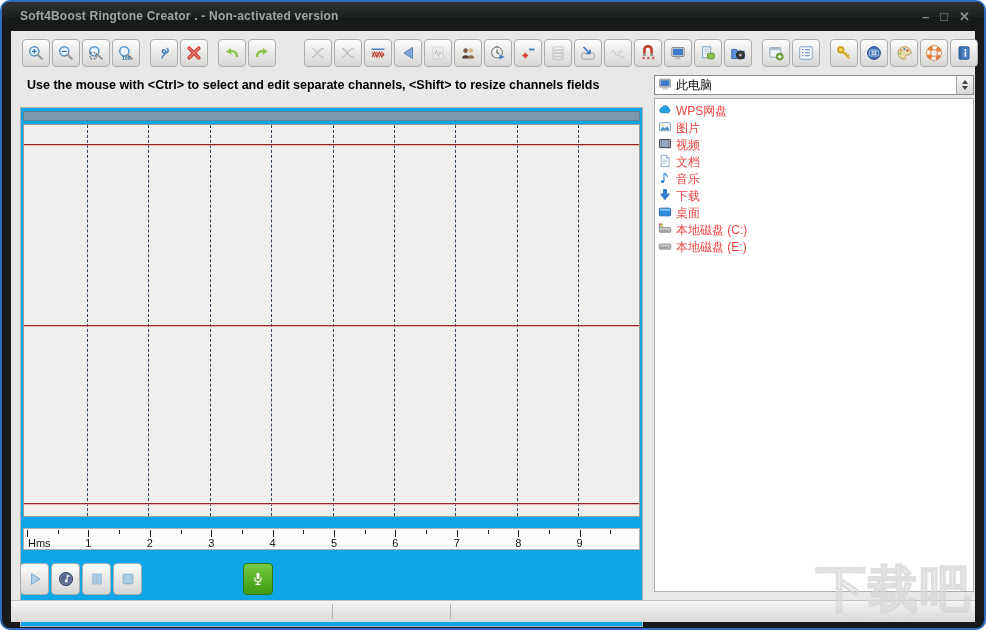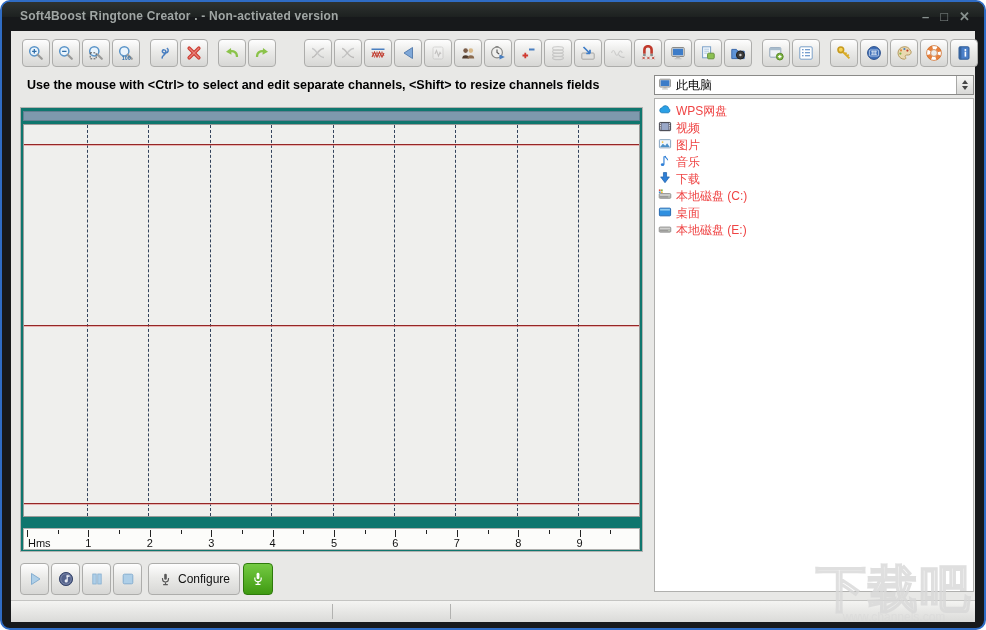--- a/index.html
+++ b/index.html
@@ -18,21 +18,21 @@
   .tgroup:nth-child(4){margin-left:26px;}
   .tgroup:nth-child(5){margin-left:auto;}
   .btn{background:linear-gradient(#fefefe,#eaeae8 45%,#d7d7d5);border:1px solid #adadab;border-radius:4px;display:inline-flex;align-items:center;justify-content:center;padding:0;cursor:pointer;}
   .btn.tb{width:28px;height:28px;margin:0 1px;}
   .btn .icon{display:inline-flex;}
   .btn.disabled svg{filter:grayscale(.95) opacity(.4);}
 
   .hint{position:absolute;left:16px;top:47px;font-size:12.5px;font-weight:bold;color:#000;}
 
   
-  .editor{position:absolute;left:9px;top:76px;width:623px;height:445px;background:#0f766e;border:1px solid #b2b2b0;}
+  .editor{position:absolute;left:9px;top:76px;width:623px;height:520px;background:#0ea5e9;border:1px solid #b2b2b0;}
   .posbar{position:absolute;left:2px;right:2px;top:3px;height:10px;background:#7e99ad;border:1px solid #647f91;}
   .canvas{position:absolute;left:2px;right:2px;top:16px;height:393px;background:#efefed;border:1px solid #9c9c9a;overflow:hidden;}
   .vgrid{position:absolute;top:0;bottom:0;width:0;border-left:1px dashed #33435c;}
   .redline{position:absolute;left:0;right:0;height:1px;background:#952626;box-shadow:0 1px 0 rgba(225,130,130,.55);}
   .ruler{position:absolute;left:2px;right:2px;top:420px;height:22px;background:#fcfcfa;border:1px solid #b0b0ae;overflow:hidden;}
   .tick{position:absolute;top:1px;width:1px;background:#222;}
   .tick.long{height:7px;} .tick.short{height:4px;}
   .rlabel{position:absolute;top:8px;font-size:11px;color:#111;transform:translateX(-50%);}
   .runit{position:absolute;left:4px;top:8px;font-size:11px;color:#111;}
 
@@ -431,76 +431,84 @@
       </div>
       <div class="filelist" id="filelist">
           <div class="fitem">
             <span class="icon"><svg width="14" height="14" viewBox="0 0 16 16">
                 <path d="M4.2 11.2 a2.9 2.9 0 0 1 .4 -5.7 a4.1 4.1 0 0 1 7.8 .9 a2.7 2.7 0 0 1 -.6 4.8 z" fill="#2aa0e6" stroke="#1574b4" stroke-width=".9"></path>
               </svg></span>
             <span>WPS网盘</span>
           </div>
           <div class="fitem">
             <span class="icon"><svg width="14" height="14" viewBox="0 0 16 16">
+                <rect x="1.6" y="3" width="12.8" height="9.4" rx=".8" fill="#eef6fc" stroke="#7a9ab8"></rect>
+                <path d="M2.4 11.4 l3.2 -3.6 2.6 2.2 2.2 -2.8 3 4.2 z" fill="#4a90c8"></path>
+                <circle cx="5.2" cy="5.8" r="1" fill="#f0c040"></circle>
+              </svg></span>
+            <span>图片</span>
+          </div>
+          <div class="fitem">
+            <span class="icon"><svg width="14" height="14" viewBox="0 0 16 16">
                 <rect x="1.6" y="2.8" width="12.8" height="9.4" rx="1" fill="#5a5a6a" stroke="#3a3a44"></rect>
                 <rect x="4" y="3.6" width="8" height="7.8" fill="#9aa8c8"></rect>
                 <g fill="#fff">
                   <rect x="2.2" y="3.6" width="1" height="1.2"></rect>
                   <rect x="2.2" y="5.6" width="1" height="1.2"></rect>
                   <rect x="2.2" y="7.6" width="1" height="1.2"></rect>
                   <rect x="2.2" y="9.6" width="1" height="1.2"></rect>
                   <rect x="12.8" y="3.6" width="1" height="1.2"></rect>
                   <rect x="12.8" y="5.6" width="1" height="1.2"></rect>
                   <rect x="12.8" y="7.6" width="1" height="1.2"></rect>
                   <rect x="12.8" y="9.6" width="1" height="1.2"></rect>
                 </g>
               </svg></span>
             <span>视频</span>
           </div>
           <div class="fitem">
             <span class="icon"><svg width="14" height="14" viewBox="0 0 16 16">
-                <rect x="1.6" y="3" width="12.8" height="9.4" rx=".8" fill="#eef6fc" stroke="#7a9ab8"></rect>
-                <path d="M2.4 11.4 l3.2 -3.6 2.6 2.2 2.2 -2.8 3 4.2 z" fill="#4a90c8"></path>
-                <circle cx="5.2" cy="5.8" r="1" fill="#f0c040"></circle>
-              </svg></span>
-            <span>图片</span>
+                <path d="M3.6 1.6 h6.2 l2.8 2.8 v10 H3.6 z" fill="#fff" stroke="#7a9ac0"></path>
+                <path d="M9.8 1.6 v2.8 h2.8" fill="#dce8f4" stroke="#7a9ac0"></path>
+                <path d="M5.2 7 h5.6 M5.2 9 h5.6 M5.2 11 h3.6" stroke="#9ab4cc" stroke-width=".9"></path>
+              </svg></span>
+            <span>文档</span>
           </div>
           <div class="fitem">
             <span class="icon"><svg width="14" height="14" viewBox="0 0 16 16">
                 <path d="M6.8 12 V3.4 l1.6 -.6 c0 2 2.6 2 2.6 4.4" fill="none" stroke="#2f7fd6" stroke-width="1.3"></path>
                 <ellipse cx="5.2" cy="12.2" rx="2" ry="1.5" fill="#2f7fd6"></ellipse>
               </svg></span>
             <span>音乐</span>
           </div>
           <div class="fitem">
             <span class="icon"><svg width="14" height="14" viewBox="0 0 16 16">
                 <path d="M6.2 1.8 h3.6 v5 h3.2 L8 13.4 3 6.8 h3.2 z" fill="#2f7fd6" stroke="#1b5fa8" stroke-width=".8"></path>
               </svg></span>
             <span>下载</span>
+          </div>
+          <div class="fitem">
+            <span class="icon"><svg width="14" height="14" viewBox="0 0 16 16">
+                <rect x="1.6" y="3.6" width="12.8" height="8.8" rx="1" fill="#2f8fe0" stroke="#1b5fa8"></rect>
+                <rect x="2.4" y="4.4" width="11.2" height="2" fill="#8ecaf0"></rect>
+              </svg></span>
+            <span>桌面</span>
           </div>
           <div class="fitem">
             <span class="icon"><svg width="14" height="14" viewBox="0 0 16 16">
                 <g>
                   <rect x="1" y="1.6" width="2" height="2" fill="#e8483c"></rect>
                   <rect x="3.4" y="1.6" width="2" height="2" fill="#7cbb42"></rect>
                   <rect x="1" y="4" width="2" height="2" fill="#3a8fd0"></rect>
                   <rect x="3.4" y="4" width="2" height="2" fill="#f8b832"></rect>
                 </g>
                 <rect x="1.4" y="6.4" width="13.2" height="5.4" rx="1" fill="#d0d0ce" stroke="#8a8a88"></rect>
                 <rect x="1.9" y="9" width="12.2" height="2.2" fill="#9a9a98"></rect>
                 <circle cx="12.6" cy="10.1" r=".7" fill="#dff0d0"></circle>
               </svg></span>
             <span>本地磁盘 (C:)</span>
-          </div>
-          <div class="fitem">
-            <span class="icon"><svg width="14" height="14" viewBox="0 0 16 16">
-                <rect x="1.6" y="3.6" width="12.8" height="8.8" rx="1" fill="#2f8fe0" stroke="#1b5fa8"></rect>
-                <rect x="2.4" y="4.4" width="11.2" height="2" fill="#8ecaf0"></rect>
-              </svg></span>
-            <span>桌面</span>
           </div>
           <div class="fitem">
             <span class="icon"><svg width="14" height="14" viewBox="0 0 16 16">
                 <rect x="1.4" y="5.8" width="13.2" height="5.8" rx="1" fill="#d0d0ce" stroke="#8a8a88"></rect>
                 <rect x="1.9" y="8.6" width="12.2" height="2.4" fill="#9a9a98"></rect>
                 <circle cx="12.6" cy="9.8" r=".7" fill="#dff0d0"></circle>
               </svg></span>
             <span>本地磁盘 (E:)</span>
           </div>
         </div>
@@ -535,31 +543,20 @@
         </button>
         <button class="btn tp">
           <span class="icon">
             <svg width="16" height="16" viewBox="0 0 16 16">
               <rect x="3.2" y="3.2" width="9.6" height="9.6" rx="1.2" fill="#aecfe8" stroke="#85aed0"></rect>
             </svg>
           </span>
         </button>
       </div>
 
-    <button class="btn cfg">
-      <span class="icon" id="cfgIcon">
-          <svg width="15" height="15" viewBox="0 0 16 16">
-            <rect x="6.6" y="1.8" width="2.8" height="6.4" rx="1.4" fill="#5a5a5a"></rect>
-            <path d="M4.8 6.5 v1 a3.2 3.2 0 0 0 6.4 0 v-1" fill="none" stroke="#5a5a5a" stroke-width="1.2"></path>
-            <line x1="8" y1="11" x2="8" y2="13" stroke="#5a5a5a" stroke-width="1.2"></line>
-            <line x1="5.5" y1="13.4" x2="10.5" y2="13.4" stroke="#5a5a5a" stroke-width="1.2"></line>
-          </svg>
-        </span>
-      <span>Configure</span>
-    </button>
     <button class="btn rec">
       <span class="icon" id="recIcon">
           <svg width="16" height="16" viewBox="0 0 16 16">
             <rect x="6.6" y="1.8" width="2.8" height="6.4" rx="1.4" fill="#ffffff"></rect>
             <path d="M4.8 6.5 v1 a3.2 3.2 0 0 0 6.4 0 v-1" fill="none" stroke="#ffffff" stroke-width="1.2"></path>
             <line x1="8" y1="11" x2="8" y2="13" stroke="#ffffff" stroke-width="1.2"></line>
             <line x1="5.5" y1="13.4" x2="10.5" y2="13.4" stroke="#ffffff" stroke-width="1.2"></line>
           </svg>
         </span>
     </button>

